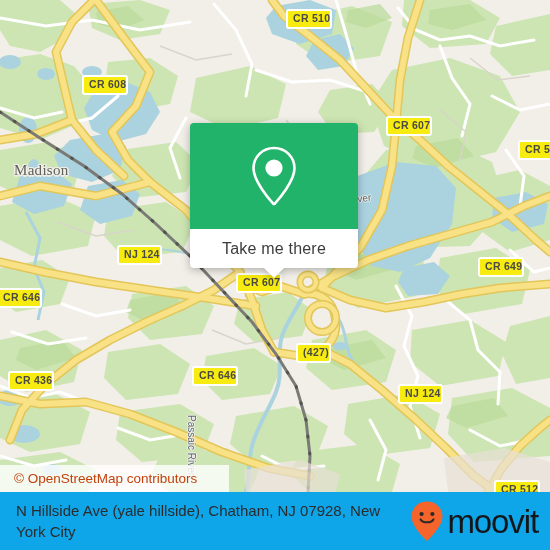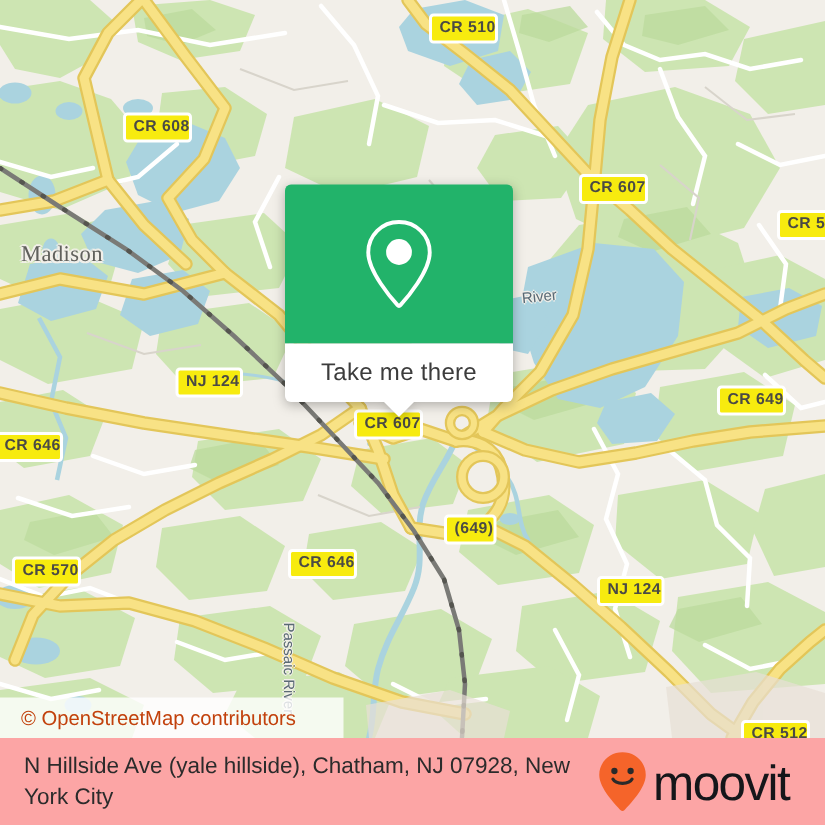--- a/index.html
+++ b/index.html
@@ -94,21 +94,21 @@
     font-size: 13.5px;
     color: #c2410c;
     white-space: nowrap;
   }
 
   
   .popup {
     position: absolute;
     left: 190px;
     top: 123px;
-    width: 152px;
+    width: 168px;
     filter: drop-shadow(0 2px 4px rgba(0,0,0,0.28));
   }
   .popup-head {
     height: 106px;
     border-radius: 4px 4px 0 0;
     display: flex;
     align-items: center;
     justify-content: center;
   }
   .popup-pin { display: block; }
@@ -137,26 +137,26 @@
     border-top: 11px solid #ffffff;
   }
 
   
   .footer {
     position: absolute;
     left: 0;
     top: 492px;
     width: 550px;
     height: 58px;
-    background: #fca5a5;
+    background: #0ea5e9;
     display: flex;
     align-items: center;
     justify-content: space-between;
     box-sizing: border-box;
-    padding: 0 24px 0 16px;
+    padding: 0 12px 0 16px;
   }
   .footer-title {
     font-family: "Liberation Sans", sans-serif;
     font-size: 15px;
     line-height: 21px;
     color: #2b2b2b;
     max-width: 390px;
   }
   .brand {
     display: flex;
@@ -389,22 +389,22 @@
     <div class="water-label vert" style="left:186px; top:415px;">Passaic River</div>
 
     <div class="shield" style="left:286px; top:9px;">CR 510</div>
     <div class="shield" style="left:82px; top:75px;">CR 608</div>
     <div class="shield" style="left:386px; top:116px;">CR 607</div>
     <div class="shield" style="left:518px; top:140px;">CR 510</div>
     <div class="shield" style="left:117px; top:245px;">NJ 124</div>
     <div class="shield" style="left:236px; top:273px;">CR 607</div>
     <div class="shield" style="left:478px; top:257px;text-align:right;">CR 649</div>
     <div class="shield" style="left:-4px; top:288px;">CR 646</div>
-    <div class="shield paren" style="left:296px; top:343px;">(649)</div>
-    <div class="shield" style="left:8px; top:371px;">CR 570</div>
+    <div class="shield paren" style="left:296px; top:343px;">(427)</div>
+    <div class="shield" style="left:8px; top:371px;">CR 436</div>
     <div class="shield" style="left:192px; top:366px;">CR 646</div>
     <div class="shield" style="left:398px; top:384px;">NJ 124</div>
     <div class="shield" style="left:494px; top:480px;text-align:center;">CR 512</div>
 
     <div class="popup">
       <div class="popup-head" style="background:#22b36a;">
         <svg class="popup-pin" width="50" height="62" viewBox="0 0 50 62">
           <path d="M25 3 C13.5 3 4.5 12 4.5 23.3 C4.5 36 20 54 24.2 58.6 C24.6 59.1 25.4 59.1 25.8 58.6 C30 54 45.5 36 45.5 23.3 C45.5 12 36.5 3 25 3 Z" fill="none" stroke="#ffffff" stroke-width="2.6" stroke-linejoin="round"></path>
           <circle cx="25" cy="23" r="8.6" fill="#ffffff"></circle>
         </svg>

